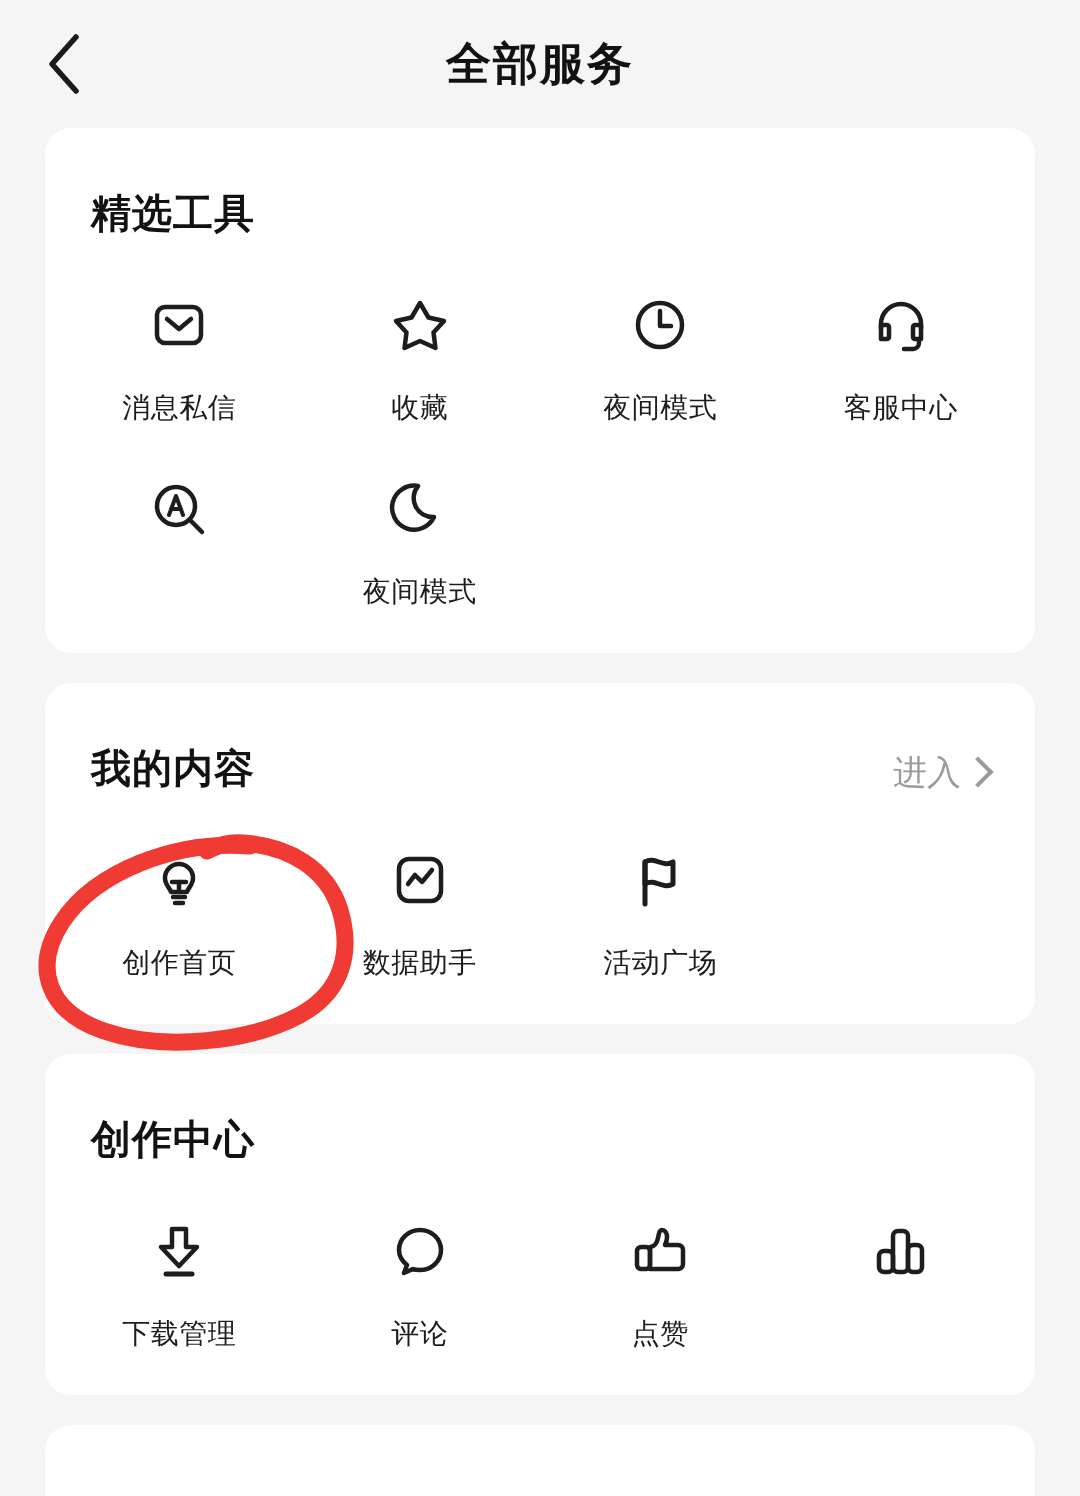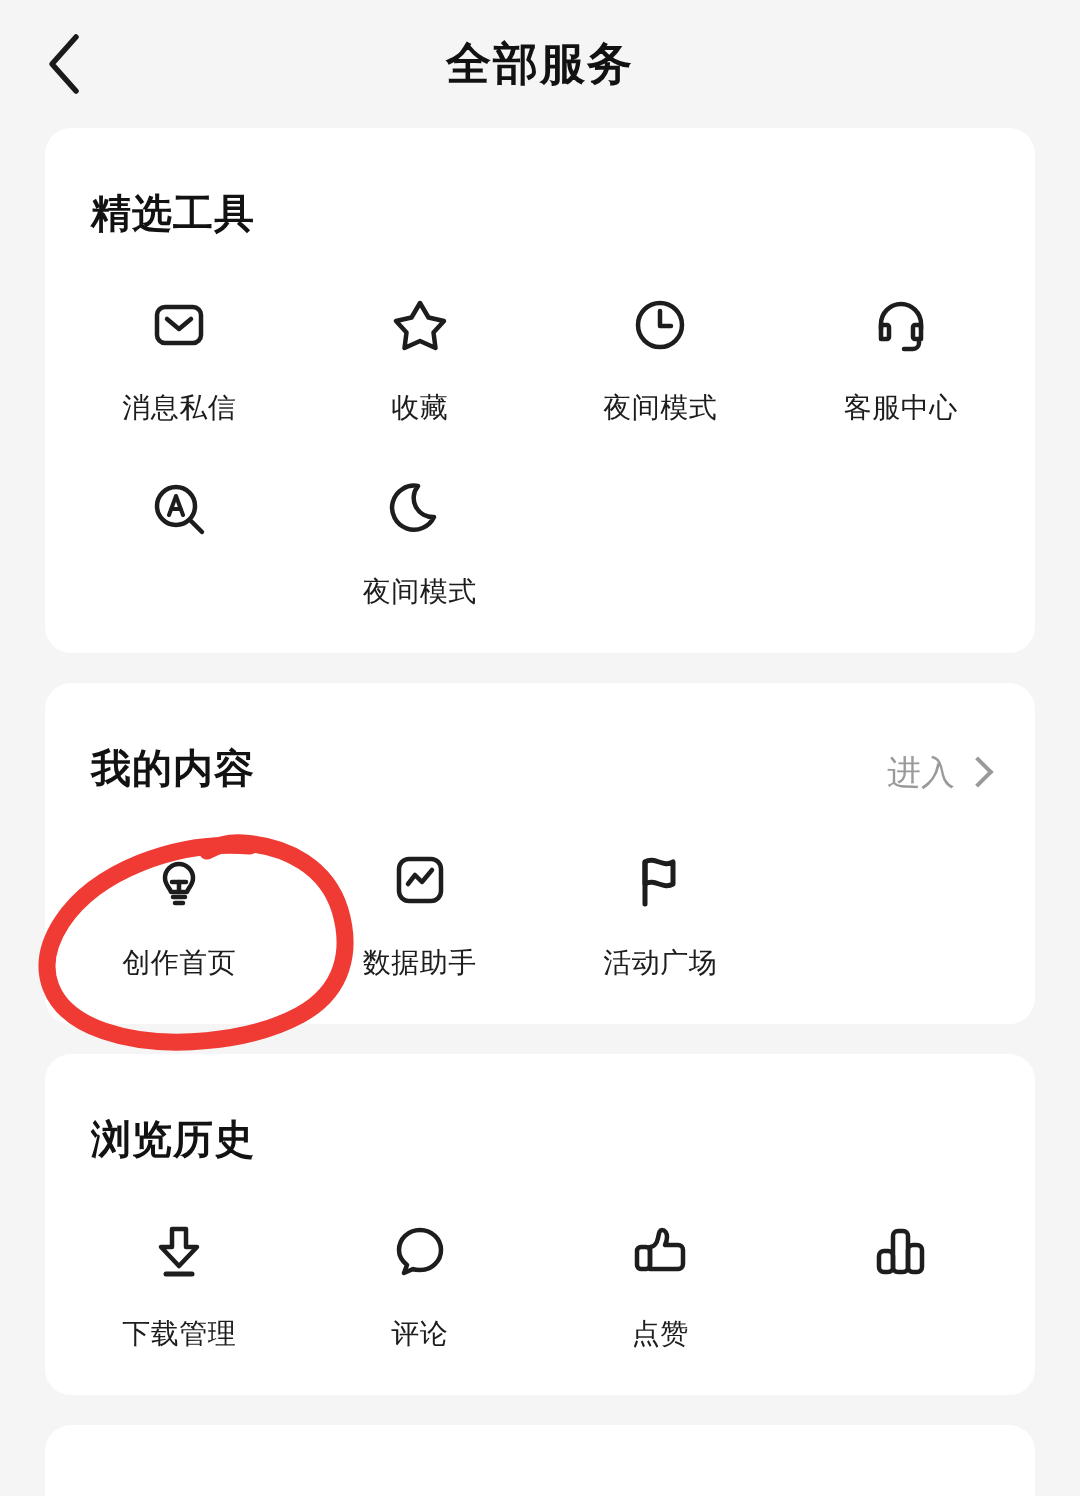--- a/index.html
+++ b/index.html
@@ -61,21 +61,20 @@
   }
   .card-title {
     font-size: 40px;
     font-weight: 700;
     letter-spacing: 1px;
     color: #121212;
   }
   .card-action {
     display: flex;
     align-items: center;
-    gap: 6px;
     color: #9a9a9a;
     font-size: 34px;
     cursor: pointer;
   }
   .card-action .chev {
     display: inline-block;
     width: 18px;
     height: 18px;
     border-right: 4px solid #9a9a9a;
     border-top: 4px solid #9a9a9a;
@@ -253,21 +252,21 @@
         </svg>
       </div>
       <div class="tile-label">活动广场</div>
     </div>
 
   </div>
 </div>
 
 <div class="card">
   <div class="card-head">
-    <div class="card-title">浏览历史</div>
+    <div class="card-title">创作中心</div>
   </div>
   <div class="grid">
 
     <div class="tile">
       <div class="tile-icon">
         <svg width="68" height="68" viewBox="0 0 68 68" fill="none">
           <path d="M27 12 h14 v18 h11 L34 49 L16 30 h11 Z" stroke="#1d1d1d" stroke-width="4.5" stroke-linejoin="round"></path>
           <path d="M21 57 H47" stroke="#1d1d1d" stroke-width="5" stroke-linecap="round"></path>
         </svg>
       </div>

